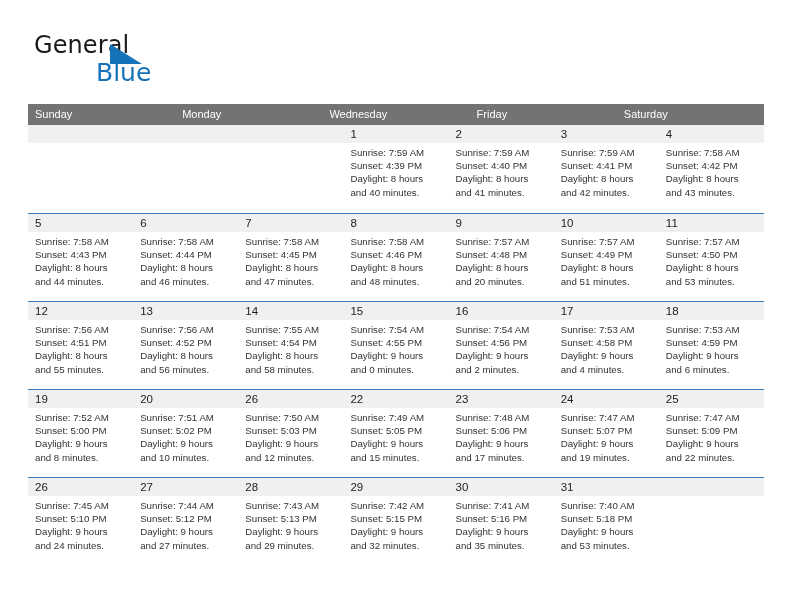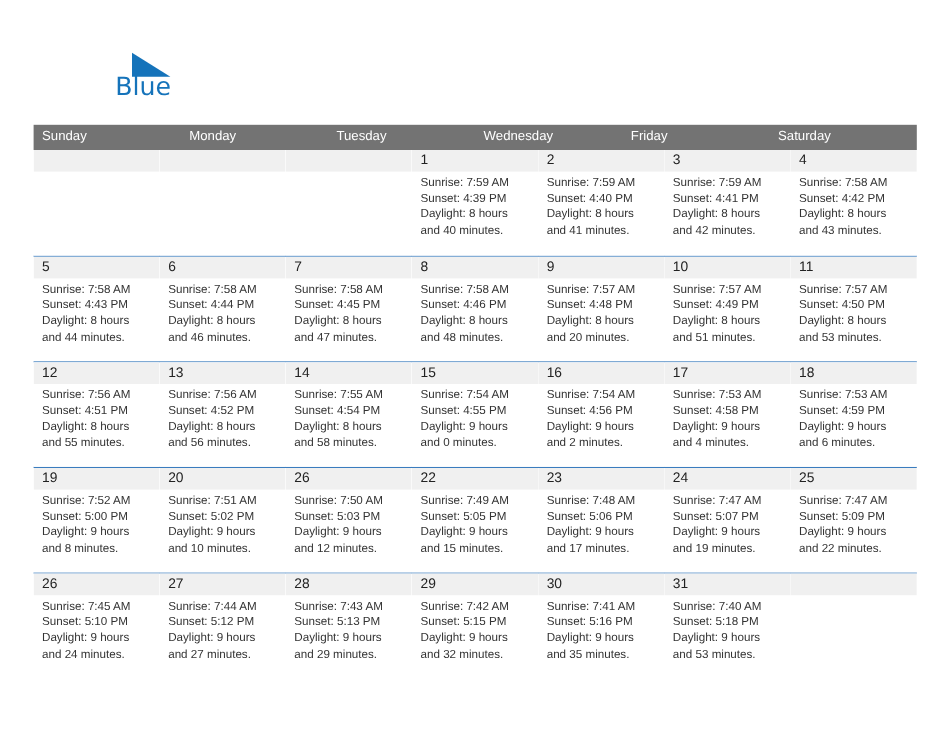--- a/index.html
+++ b/index.html
@@ -53,21 +53,21 @@
     top: 12px;
     width: 0;
     height: 0;
     border-left: 32px solid #1573ba;
     border-top: 20px solid transparent;
   }
   .brand-blue {
     position: absolute;
     left: 62px;
     top: 27px;
-    font-size: 21px;
+    font-size: 25px;
     color: #1573ba;
     font-family: "DejaVu Sans", sans-serif;
     font-weight: 400;
     line-height: 27px;
   }
   .title-block {
     position: absolute;
     right: 0;
     top: 0;
     text-align: right;
@@ -148,30 +148,30 @@
     white-space: nowrap;
   }
 </style>
 </head>
 <body>
 
 <div class="page">
 
   <div class="header">
     <div class="brand">
+      <span class="brand-general">General</span>
       <span class="brand-triangle"></span>
       <span class="brand-blue">Blue</span>
     </div>
   </div>
 
   <div class="calendar">
     <div class="weekdays" id="weekday-row">
         <div class="weekday">Sunday</div>
         <div class="weekday">Monday</div>
-        <div class="weekday">Tuesday</div>
         <div class="weekday">Wednesday</div>
         <div class="weekday">Friday</div>
         <div class="weekday">Saturday</div>
       </div>
     <div id="weeks-container">
         <div class="week">
           <div class="day empty">
             <div class="daynum-band"></div>
             <div class="lines"></div>
           </div>

